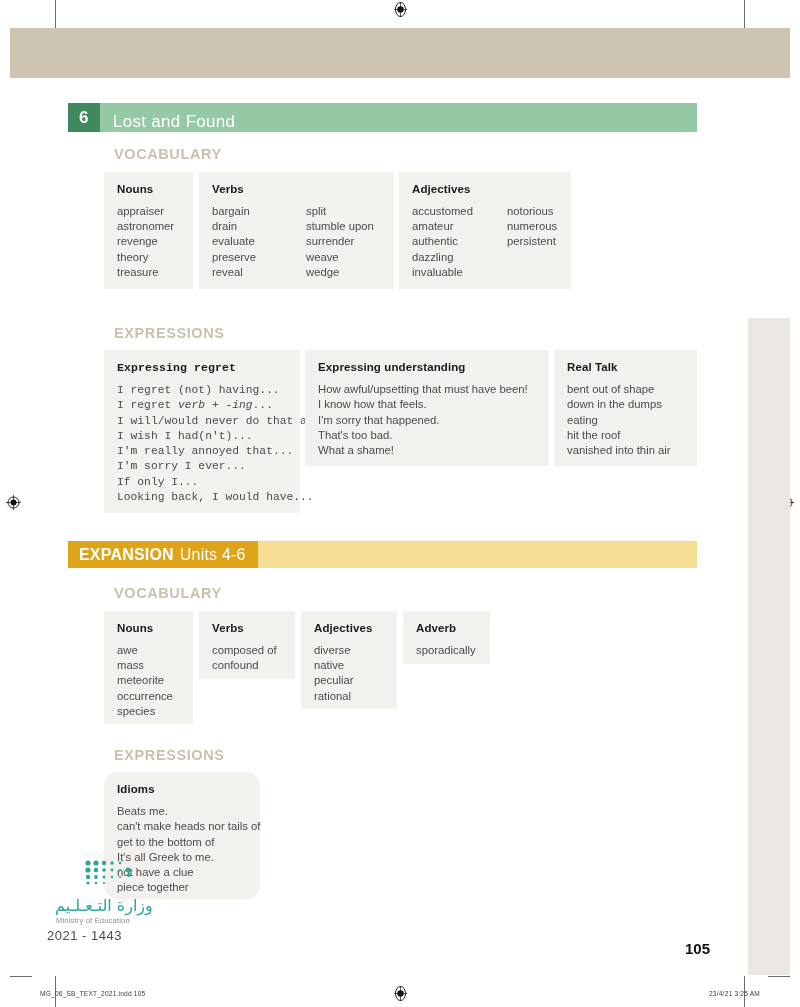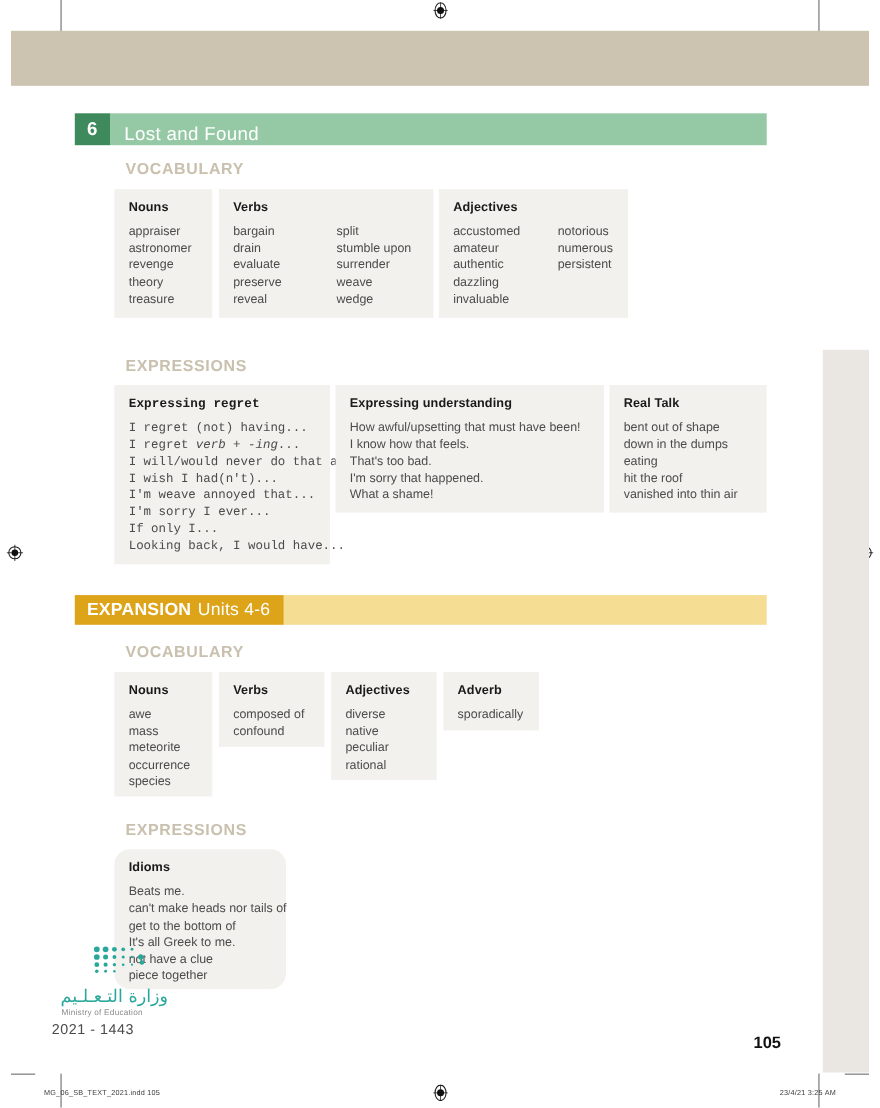--- a/index.html
+++ b/index.html
@@ -176,34 +176,34 @@
 
   <div class="sec-label" style="left:114px;top:325px;">EXPRESSIONS</div>
 
   <div class="box expr" style="left:104px;top:350px;width:196px;height:163px;font-family:Liberation Mono, monospace;">
     <h4>Expressing regret</h4>
     <ul>
       <li>I regret (not) having...</li>
       <li><span>I regret </span><em>verb + -ing</em><span>...</span></li>
       <li>I will/would never do that again!</li>
       <li>I wish I had(n't)...</li>
-      <li>I'm weave annoyed that...</li>
+      <li>I'm really annoyed that...</li>
       <li>I'm sorry I ever...</li>
       <li>If only I...</li>
       <li>Looking back, I would have...</li>
     </ul>
   </div>
 
   <div class="box expr" style="left:305px;top:350px;width:244px;height:116px;">
     <h4>Expressing understanding</h4>
     <ul>
       <li>How awful/upsetting that must have been!</li>
       <li>I know how that feels.</li>
+      <li>I'm sorry that happened.</li>
       <li>That's too bad.</li>
-      <li>I'm sorry that happened.</li>
       <li>What a shame!</li>
     </ul>
   </div>
 
   <div class="box expr" style="left:554px;top:350px;width:143px;height:116px;">
     <h4>Real Talk</h4>
     <ul>
       <li>bent out of shape</li>
       <li>down in the dumps</li>
       <li>eating</li>

